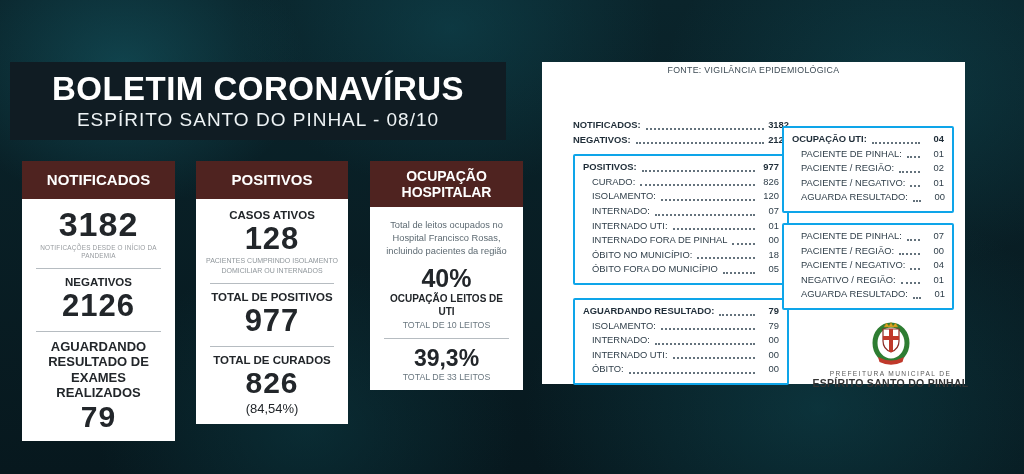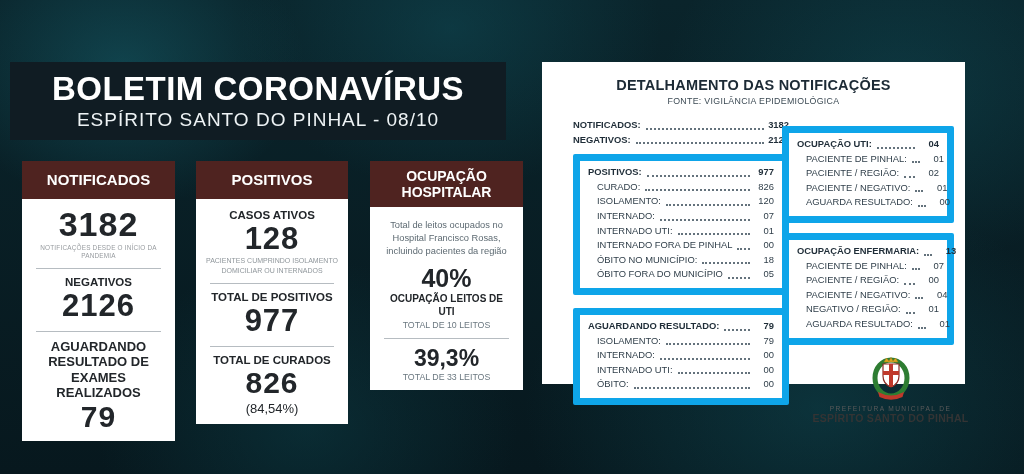--- a/index.html
+++ b/index.html
@@ -70,21 +70,21 @@
   .dcol-left  { left:31px;  top:56px; width:216px; }
   .dcol-right { left:240px; top:60px; width:172px; }
 
   .drow { display:flex; align-items:flex-end; font-size:9.4px; line-height:14.6px; color:#2f3e49; }
   .drow .dlabel { white-space:nowrap; }
   .drow .leader { flex:1; border-bottom:2px dotted #64727c; margin:0 4px 3px 5px; min-width:8px; }
   .drow .dval { min-width:20px; text-align:right; white-space:nowrap; }
   .rows.bold .drow, .drow.head { font-weight:800; color:#1f2d38; }
   .rows.sub .drow { padding-left:9px; font-weight:400; }
 
-  .dbox { border:7px solid #0ea5e9; border-radius:2px; padding:4px 8px 6px; margin-top:7px; background:#ffffff; }
+  .dbox { border:2px solid #0ea5e9; border-radius:2px; padding:4px 8px 6px; margin-top:7px; background:#ffffff; }
   .dcol-right .dbox:first-child { margin-top:4px; }
 
   
   .logo { margin-top:11px; display:flex; flex-direction:column; align-items:center;margin-left:45px; }
   .logo-line1 { font-size:6.6px; letter-spacing:1.4px; color:#5a5a5a; margin-top:3px; white-space:nowrap; }
   .logo-line2 { font-size:10.5px; font-weight:800; color:#343434; letter-spacing:.3px; white-space:nowrap; }
 </style>
 </head>
 <body>
 
@@ -132,21 +132,20 @@
       <div class="pct pct-big">40%</div>
       <div class="occ-label">OCUPAÇÃO LEITOS DE UTI</div>
       <div class="occ-total">TOTAL DE 10 LEITOS</div>
       <hr class="divider">
       <div class="pct pct-sm">39,3%</div>
       <div class="occ-total">TOTAL DE 33 LEITOS</div>
     </div>
   </section>
 
   <section class="detail-card">
-    <h2 class="detail-title">DETALHAMENTO DAS NOTIFICAÇÕES</h2>
     <div class="detail-subtitle">FONTE: VIGILÂNCIA EPIDEMIOLÓGICA</div>
 
     <div class="dcol dcol-left">
       <div class="rows bold">
           <div class="drow">
             <span class="dlabel">NOTIFICADOS:</span>
             <span class="leader"></span>
             <span class="dval">3182</span>
           </div>
           <div class="drow">
@@ -257,25 +256,20 @@
             </div>
             <div class="drow">
               <span class="dlabel">AGUARDA RESULTADO:</span>
               <span class="leader"></span>
               <span class="dval">00</span>
             </div>
           </div>
       </div>
 
       <div class="dbox" style="margin-top:10px">
-        <div class="drow head">
-          <span class="dlabel">OCUPAÇÃO ENFERMARIA:</span>
-          <span class="leader"></span>
-          <span class="dval">13</span>
-        </div>
         <div class="rows sub">
             <div class="drow">
               <span class="dlabel">PACIENTE DE PINHAL:</span>
               <span class="leader"></span>
               <span class="dval">07</span>
             </div>
             <div class="drow">
               <span class="dlabel">PACIENTE / REGIÃO:</span>
               <span class="leader"></span>
               <span class="dval">00</span>

